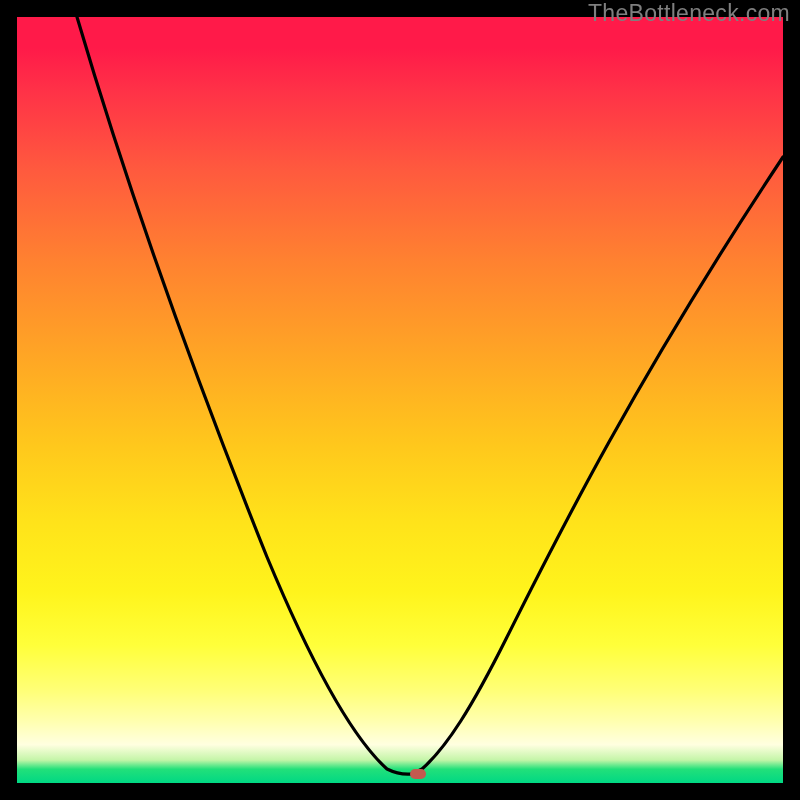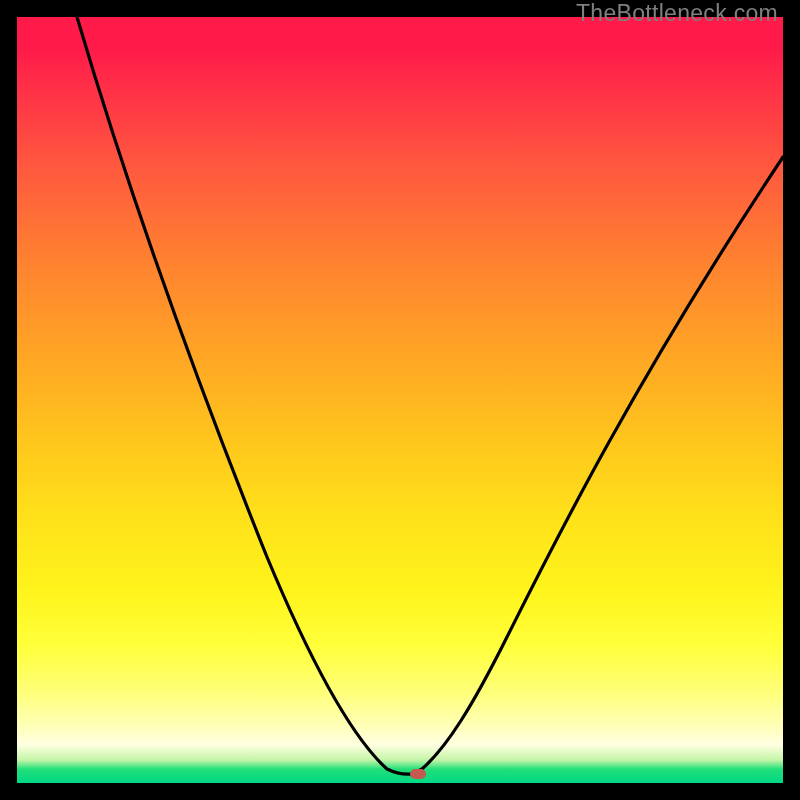--- a/index.html
+++ b/index.html
@@ -48,21 +48,21 @@
   svg.curve {
     position: absolute;
     left: 0;
     top: 0;
     width: 766px;
     height: 766px;
   }
   .watermark {
     position: absolute;
     top: 0px;
-    right: 22px;
+    right: 10px;
     color: #7f7f7f;
     font-size: 23px;
     font-weight: 500;
     letter-spacing: 0.3px;
     font-family: Arial, Helvetica, sans-serif;
   }
 </style>
 </head>
 <body>
 

